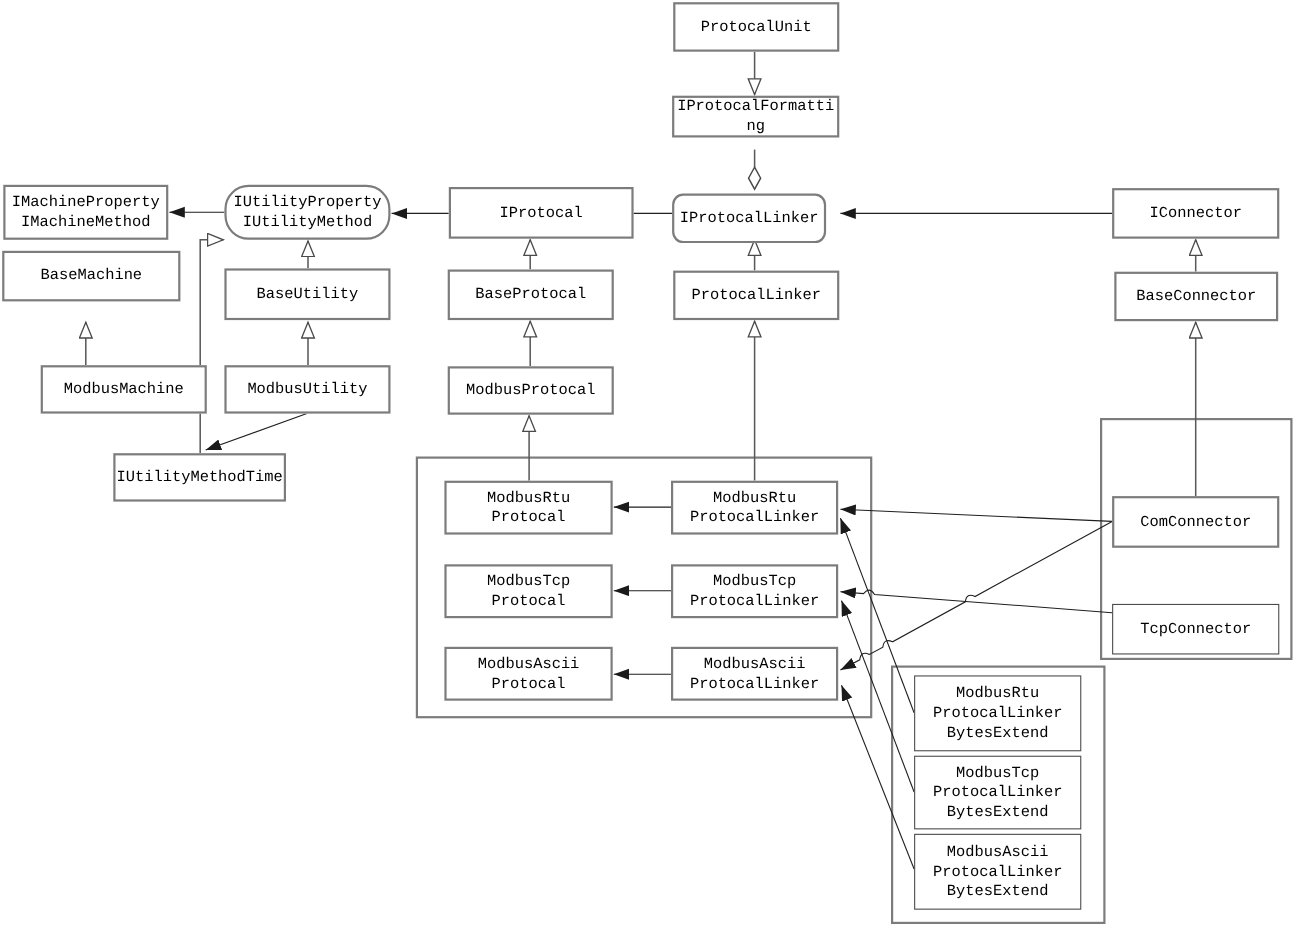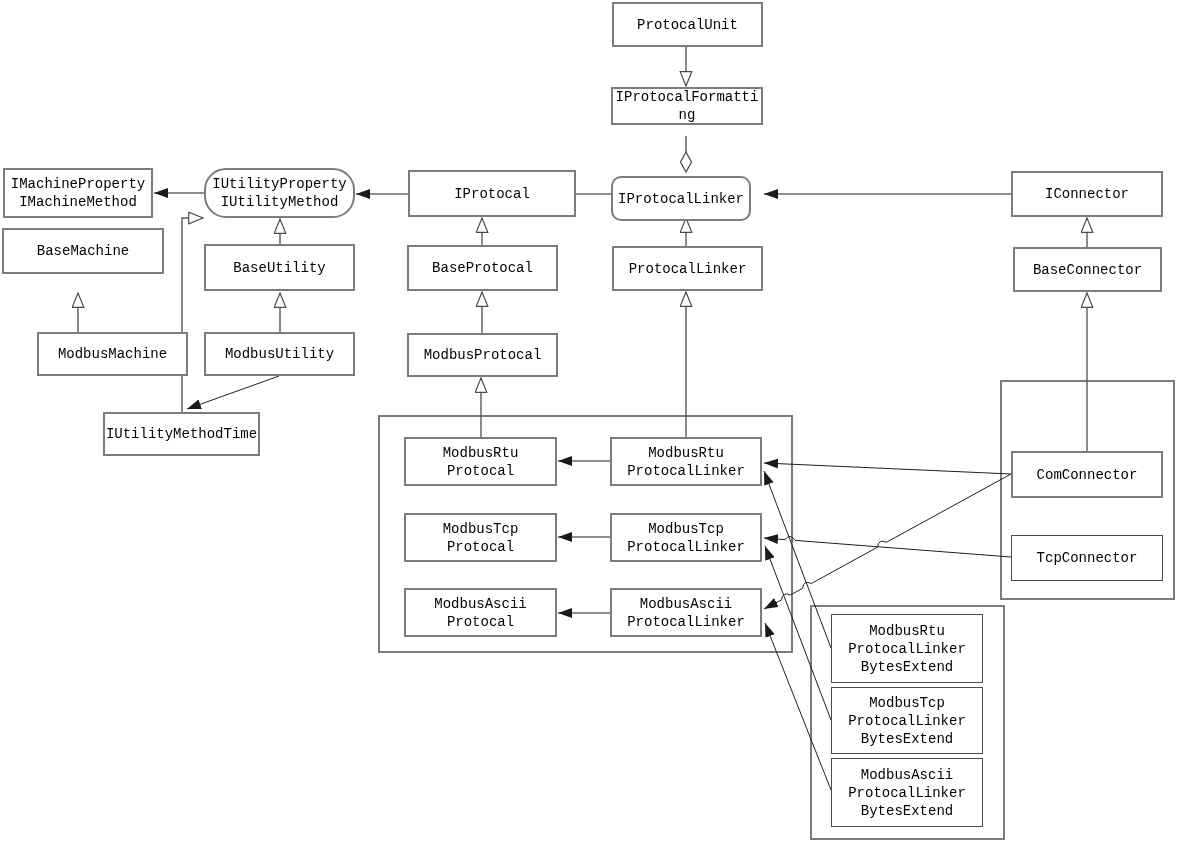--- a/index.html
+++ b/index.html
@@ -137,21 +137,21 @@
       <div>ModbusAscii</div>
       <div>Protocal</div>
     </div>
     <div class="node" style="left: 610px; top: 588px; width: 152px; height: 49px;">
       <div>ModbusAscii</div>
       <div>ProtocalLinker</div>
     </div>
     <div class="node" style="left: 1011px; top: 451px; width: 152px; height: 47px;">
       <div>ComConnector</div>
     </div>
-    <div class="node thin" style="left: 1011px; top: 535px; width: 152px; height: 46px;">
+    <div class="node thin" style="left: 1011px; top: 549px; width: 152px; height: 46px;">
       <div>TcpConnector</div>
     </div>
     <div class="node thin" style="left: 831px; top: 614px; width: 152px; height: 69px;">
       <div>ModbusRtu</div>
       <div>ProtocalLinker</div>
       <div>BytesExtend</div>
     </div>
     <div class="node thin" style="left: 831px; top: 687px; width: 152px; height: 67px;">
       <div>ModbusTcp</div>
       <div>ProtocalLinker</div>

